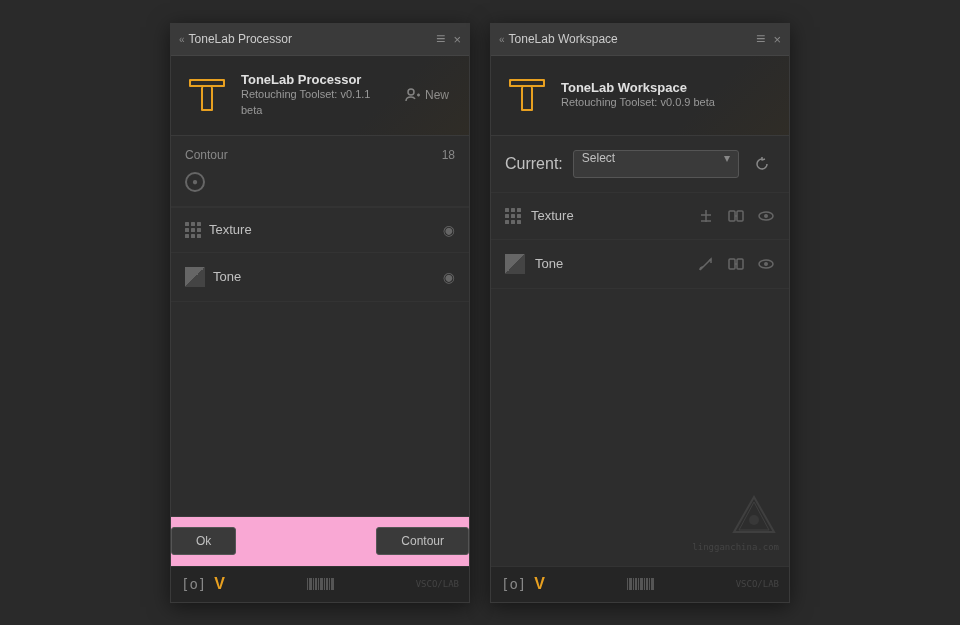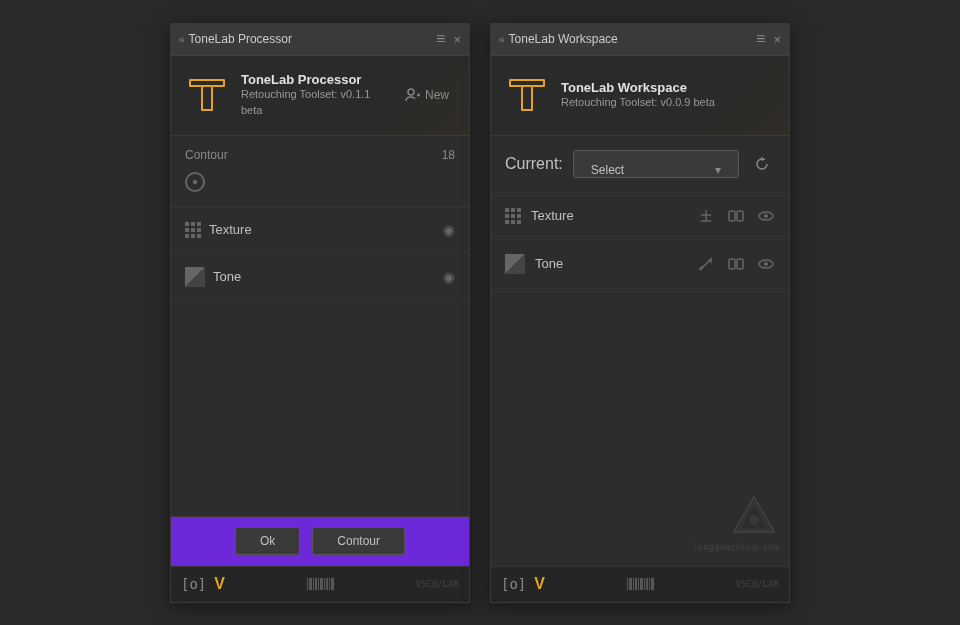--- a/index.html
+++ b/index.html
@@ -212,25 +212,25 @@
     .tone-thumb {
       width: 20px;
       height: 20px;
       background: linear-gradient(135deg, #666 50%, #444 50%);
       flex-shrink: 0;
     }
 
     
     .panel-footer {
       height: 50px;
-      background: #6d28d9;
+      background: #f9a8d4;
       border-top: 1px solid #3a3a3a;
       display: flex;
       align-items: center;
-      justify-content: center;
+      justify-content: space-between;
       gap: 12px;
     }
 
     .footer-btn {
       padding: 6px 24px;
       background: #3a3a3a;
       border: 1px solid #555;
       border-radius: 3px;
       color: #c0c0c0;
       font-size: 12px;
@@ -284,23 +284,23 @@
     }
 
     .select-dropdown {
       flex: 1;
       height: 28px;
       background: #3a3a3a;
       border: 1px solid #555;
       border-radius: 3px;
       color: #c0c0c0;
       font-size: 12px;
-      padding: 0 17px;
-      display: flex;
-      align-items: flex-end;
+      padding: 0 8px;
+      display: flex;
+      align-items: flex-start;
       justify-content: space-between;
       cursor: pointer;
     }
 
     .refresh-btn {
       width: 26px;
       height: 26px;
       display: flex;
       align-items: center;
       justify-content: center;

